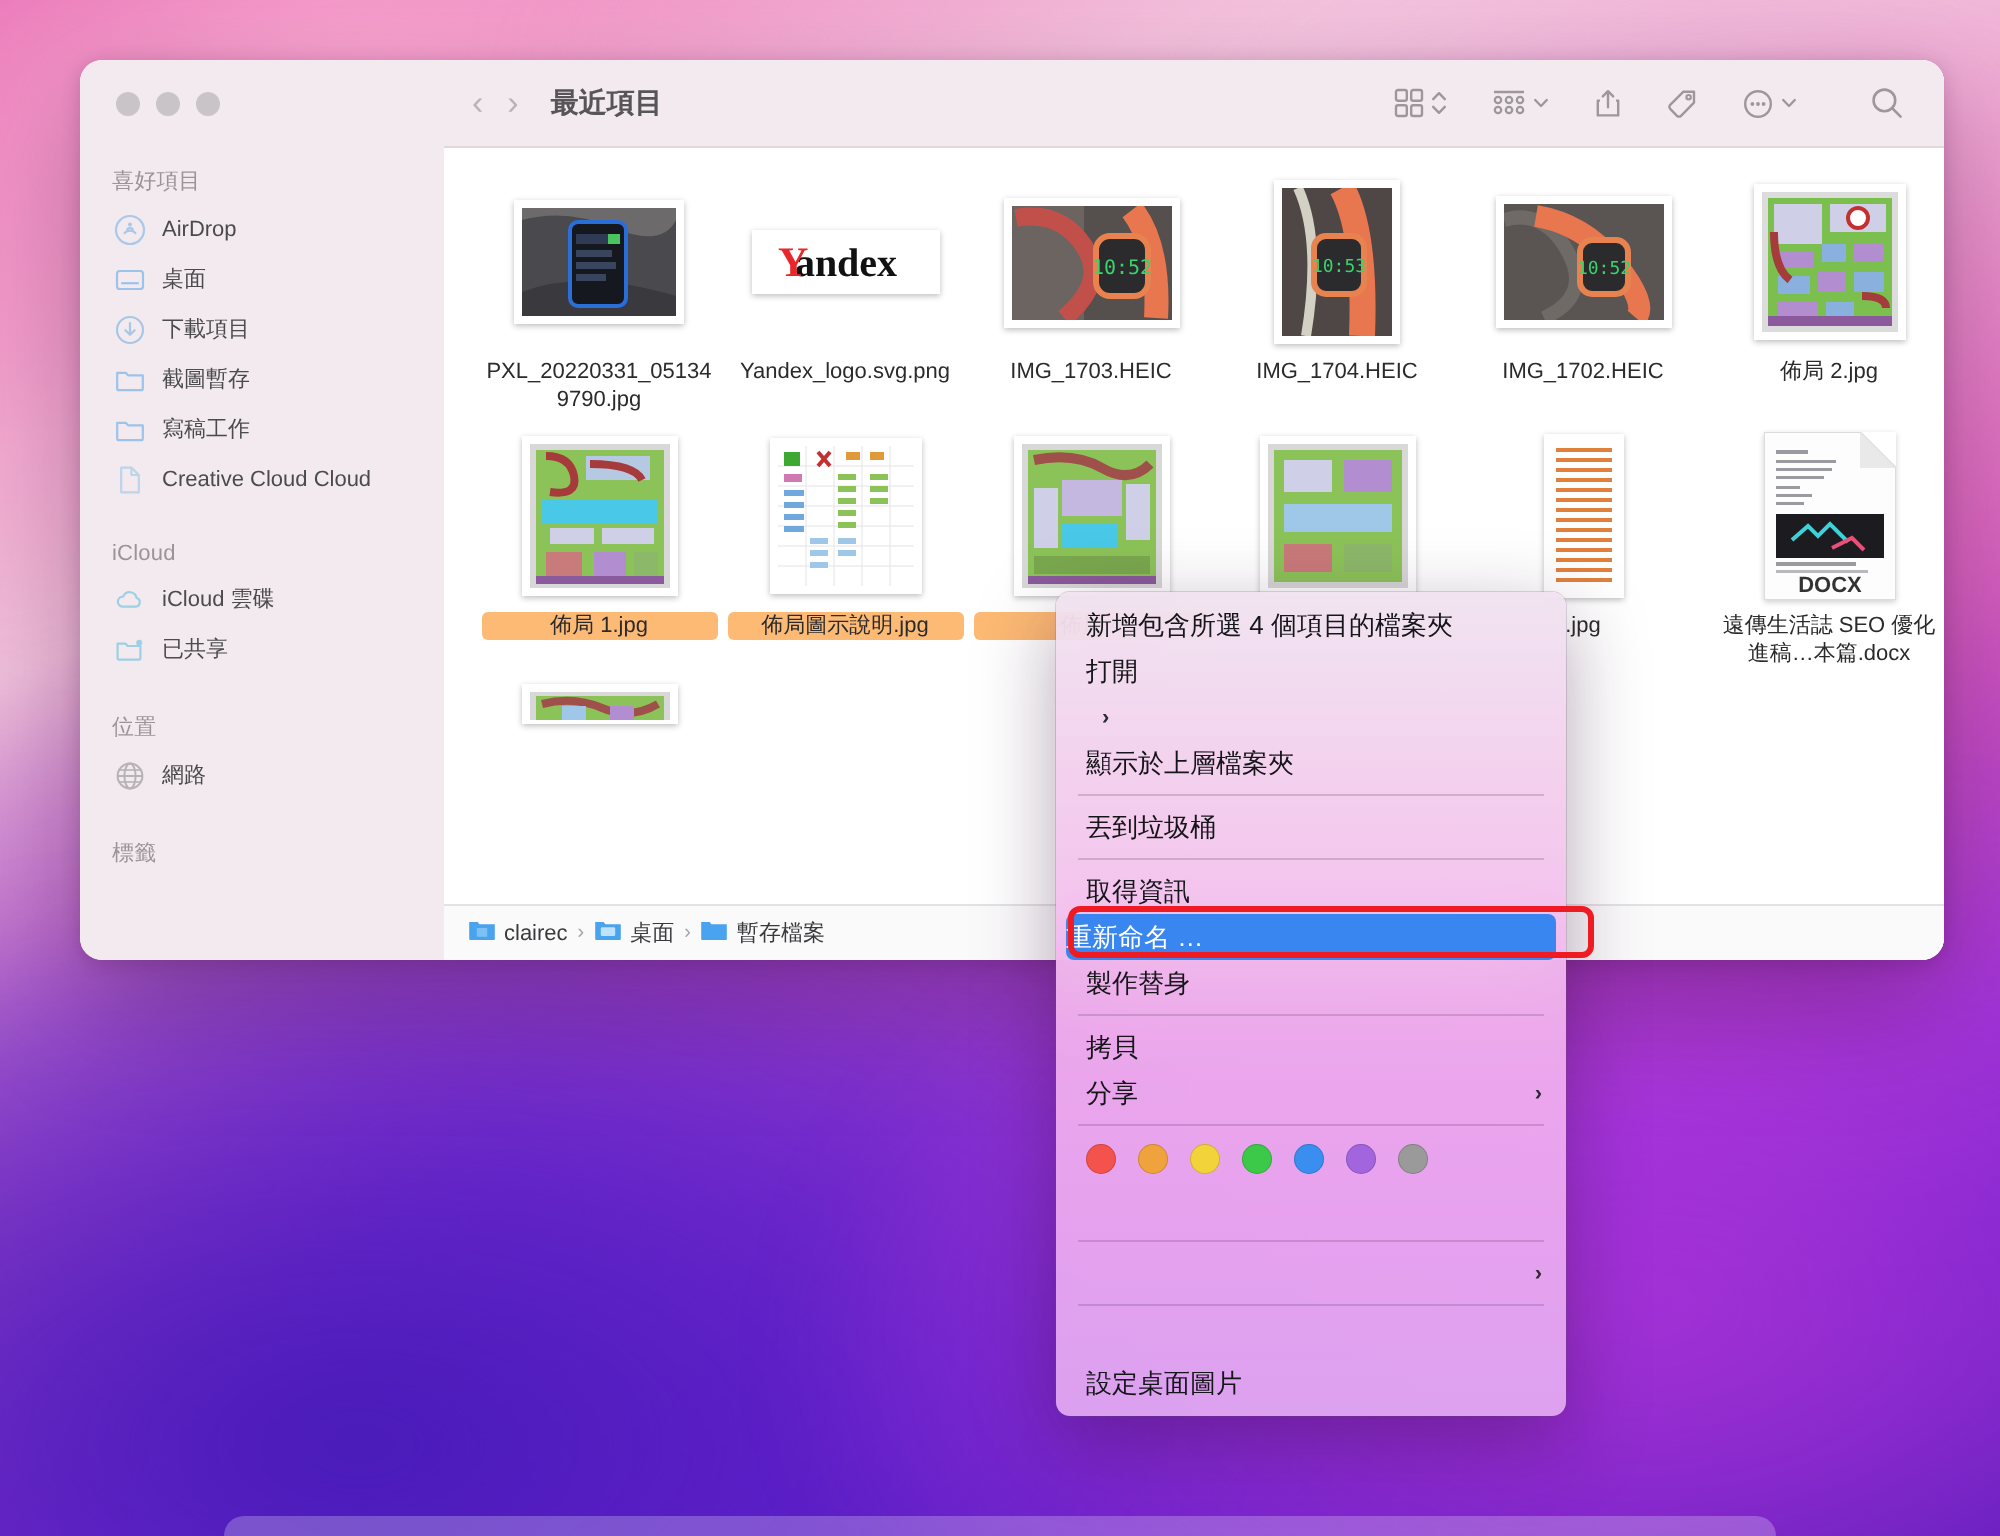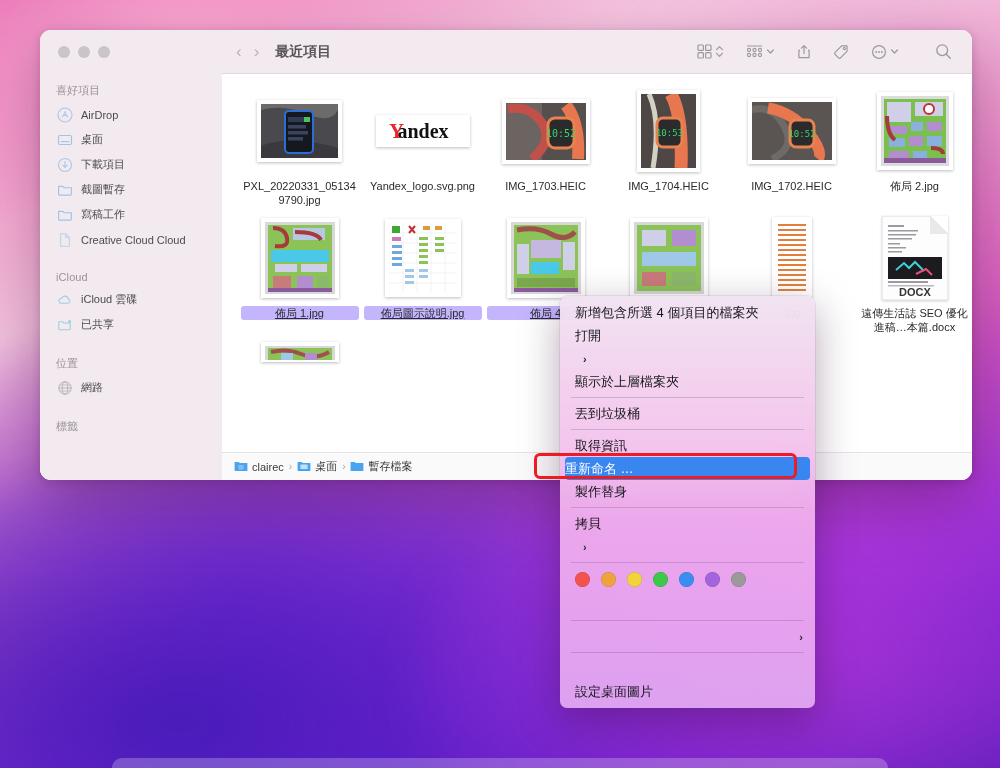--- a/index.html
+++ b/index.html
@@ -122,38 +122,38 @@
     background: #fff; padding: 4px;
     box-shadow: 0 1px 3px rgba(0,0,0,.26);
     display: block;
   }
   .fname {
     font-size: 11px; color: #2b2b2d; text-align: center;
     line-height: 14px; margin-top: 5px;
     width: 118px; word-break: break-all;
     border-radius: 3px; padding: 0 2px;
   }
-  .fname.sel { background: #c4b5fd; text-decoration: underline; }
+  .fname.sel { background: #fdba74; }
 
   
   #pathbar {
     height: 28px; flex: 0 0 28px;
     border-top: 1px solid #e3e3e5;
     background: #fbfafb;
     display: flex; align-items: center; gap: 5px;
     padding-left: 12px;
     font-size: 11px; color: #3a3a3c;
   }
   .crumb { display: flex; align-items: center; gap: 4px; cursor: default; }
   .crumb-sep { color: #a5a5a8; font-size: 10px; }
 
   
   #ctxmenu {
     position: absolute;
-    left: 560px; top: 296px;
+    left: 528px; top: 296px;
     width: 255px;
     border-radius: 7px;
     padding: 5px 0 5px 0;
     background: linear-gradient(180deg,
         rgba(240,226,240,.93) 0%,
         rgba(243,200,236,.93) 28%,
         rgba(242,176,238,.93) 55%,
         rgba(236,170,240,.93) 78%,
         rgba(226,170,242,.93) 100%);
     backdrop-filter: blur(26px);
@@ -772,20 +772,21 @@
     <div class="mi">
       <span class="mlabel">製作替身</span>
     </div>
 
     <div class="msep"></div>
 
     <div class="mi">
       <span class="mlabel">拷貝</span>
     </div>
     <div class="mi">
+      <span class="mlabel">分享</span>
       <span class="subarrow">›</span>
     </div>
 
     <div class="msep"></div>
 
     <div class="tagrow">
       <span class="tagdot" style="background:#f4524d"></span>
       <span class="tagdot" style="background:#f0a33c"></span>
       <span class="tagdot" style="background:#f2d43a"></span>
       <span class="tagdot" style="background:#3cc94a"></span>

